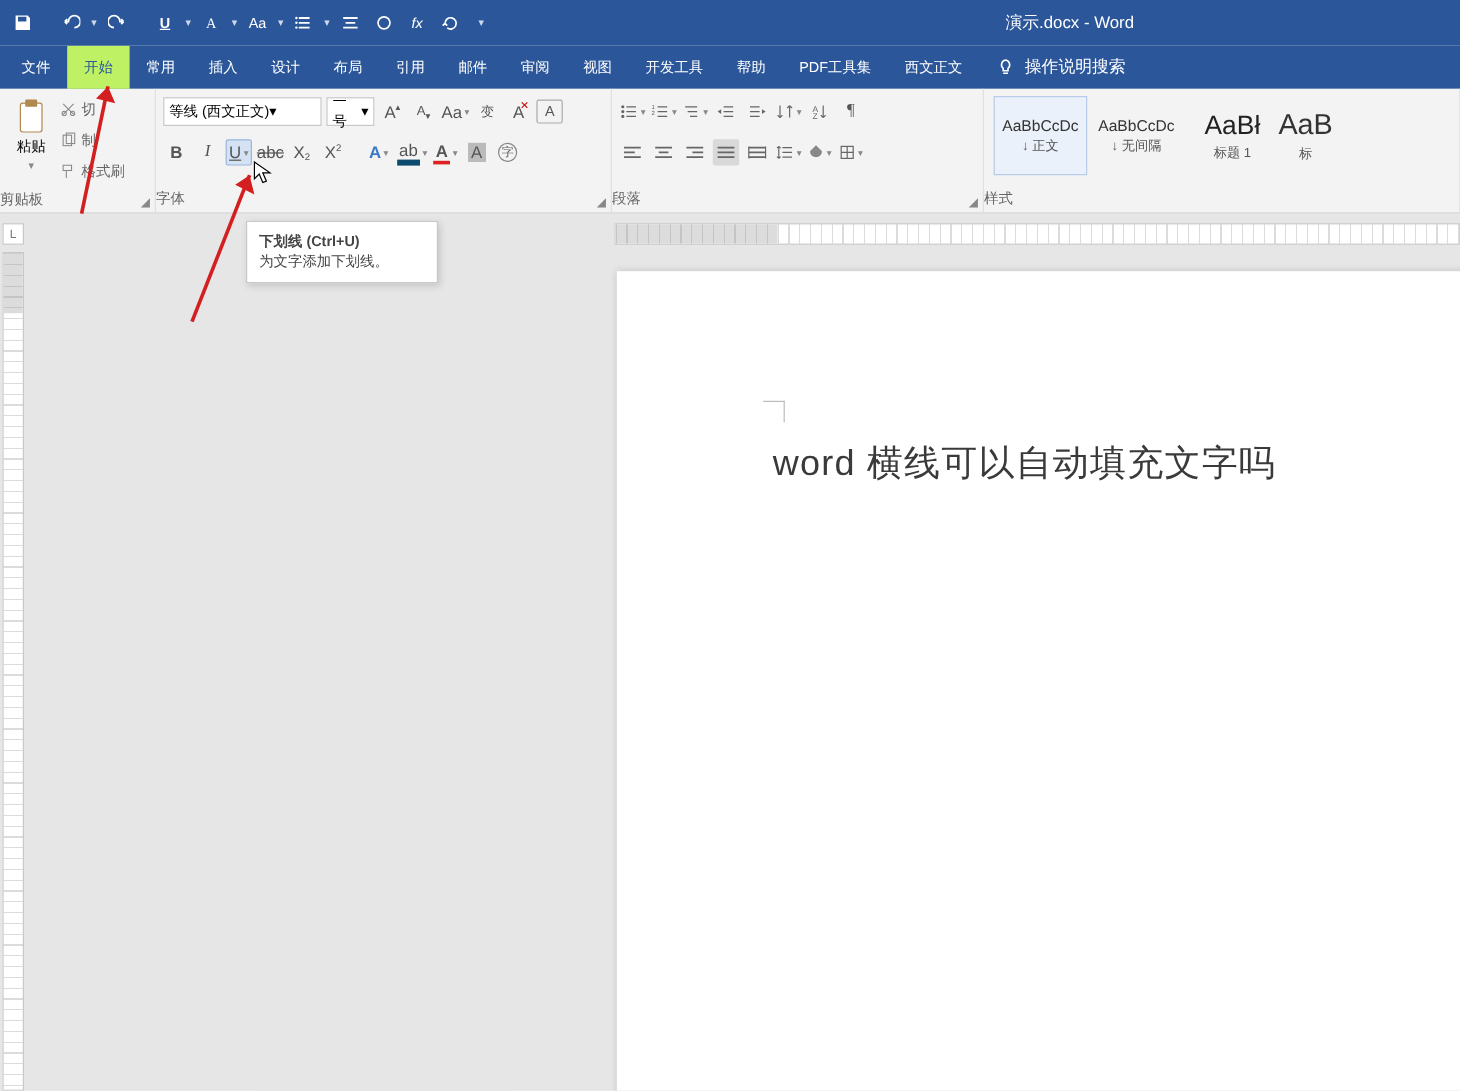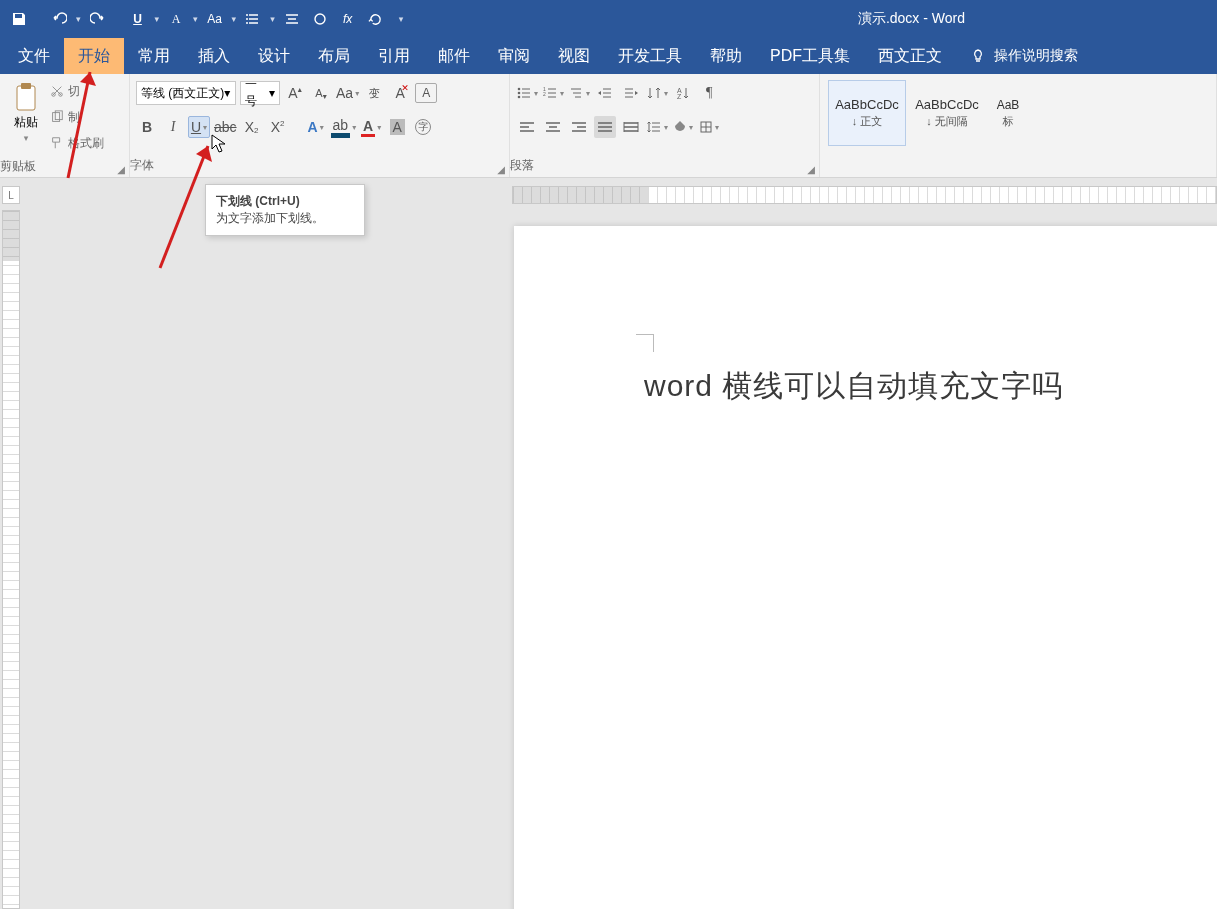--- a/index.html
+++ b/index.html
@@ -4,26 +4,26 @@
 <style>
 * { margin: 0; padding: 0; box-sizing: border-box; font-family: "Microsoft YaHei", "Segoe UI", sans-serif; }
 body { background: #e6e6e6; width: 1217px; height: 909px; overflow: hidden; position: relative; }
 
 
 .titlebar { height: 38px; background: #2b579a; color: #fff; display: flex; align-items: center; padding: 0 8px; font-size: 12px; position: relative; }
 .qat { display: flex; align-items: center; gap: 6px; }
 .qat .btn { width: 22px; height: 22px; display: flex; align-items: center; justify-content: center; color: #fff; }
 .qat .sep { width: 6px; }
 .doc-title { position: absolute; left: 50%; transform: translateX(-50%); font-size: 14px; }
-.doc-title.right-shift { left: auto; right: 252px; transform: none; }
+.doc-title.right-shift { left: auto; right: 272px; transform: none; }
 
 
 .ribbon-tabs { height: 36px; background: #2b579a; display: flex; align-items: stretch; color: #fff; padding-left: 4px; gap: 0; }
-.ribbon-tabs .tab { padding: 0 14px; display: flex; align-items: center; font-size: 16px; cursor: pointer; }
-.ribbon-tabs .tab.active { background: #fdba74; color: #2b579a; }
+.ribbon-tabs .tab { padding: 0 14px; display: flex; align-items: center; font-size: 12px; cursor: pointer; }
+.ribbon-tabs .tab.active { background: #bef264; color: #2b579a; }
 .ribbon-tabs .assist { display: flex; align-items: center; gap: 8px; margin-left: 14px; font-size: 14px; }
 
 
 .ribbon { height: 104px; background: #f3f3f3; border-bottom: 1px solid #d4d4d4; display: flex; }
 .group { border-right: 1px solid #e0e0e0; display: flex; flex-direction: column; position: relative; }
 .group-body { flex: 1; display: flex; align-items: flex-start; padding: 4px 6px; gap: 4px; }
 .group-label { height: 20px; font-size: 12px; color: #666; text-align: left; position: relative; }
 .group-label .launcher { position: absolute; right: 4px; bottom: 2px; font-size: 10px; color: #888; }
 
 
@@ -197,21 +197,21 @@
         </div>
       </div>
     </div>
     <div class="group-label"><span>剪贴板</span><span class="launcher">◢</span></div>
   </div>
 
   <div class="group g-font">
     <div class="group-body">
         <div class="fontcol" style="width:100%">
       <div class="row">
-        <span class="combo" style="width:100px">
+        <span class="combo" style="width:132px">
               <span>等线 (西文正文)</span>
               <span class="dd">▾</span>
             </span>
         <span class="combo" style="width:40px">
               <span>一号</span>
               <span class="dd">▾</span>
             </span>
         <span class="icon-btn" title="A+">
               <span style="font-size:14px">A</span>
               <span style="font-size:8px;position:relative;top:-4px">▴</span>
@@ -379,26 +379,31 @@
     <div class="group-body">
       <div class="styles-gallery">
         <div class="style-item sel">
           <div class="preview">AaBbCcDc</div>
           <div>↓ 正文</div>
         </div>
         <div class="style-item">
           <div class="preview">AaBbCcDc</div>
           <div>↓ 无间隔</div>
         </div>
+        <div class="style-item">
+          <div class="preview big">AaBł</div>
+          <div>标题 1</div>
+        </div>
         <div class="style-item" style="width:40px">
-          <div class="preview" style="font-size:12px">AaB</div>
+          <div class="preview" style="font-size:24px">AaB</div>
           <div>标</div>
         </div>
       </div>
     </div>
+    <div class="group-label"><span>样式</span></div>
   </div>
 </div>
 
 <div class="tooltip">
   <div class="tt-title">下划线 (Ctrl+U)</div>
   <div>为文字添加下划线。</div>
 </div>
 
 <svg class="arrow" style="left:58px; top:58px;" width="60" height="130">
   <line x1="10" y1="120" x2="32" y2="14" stroke="#d31f1f" stroke-width="3"></line>

